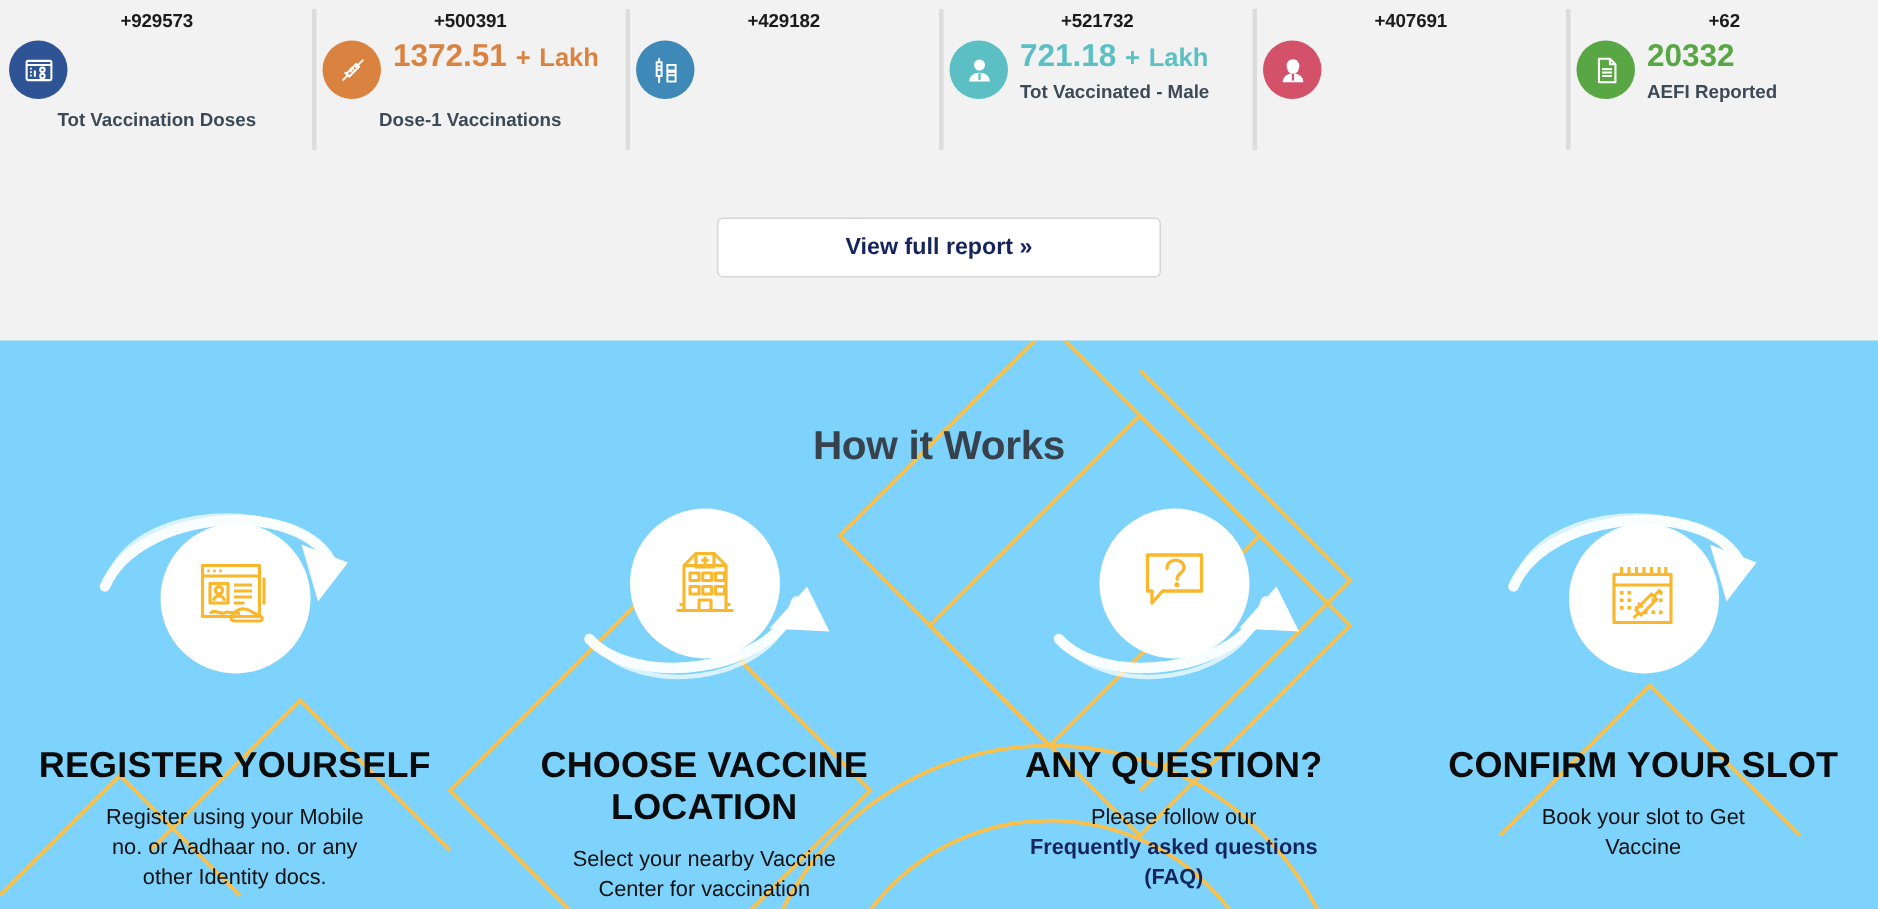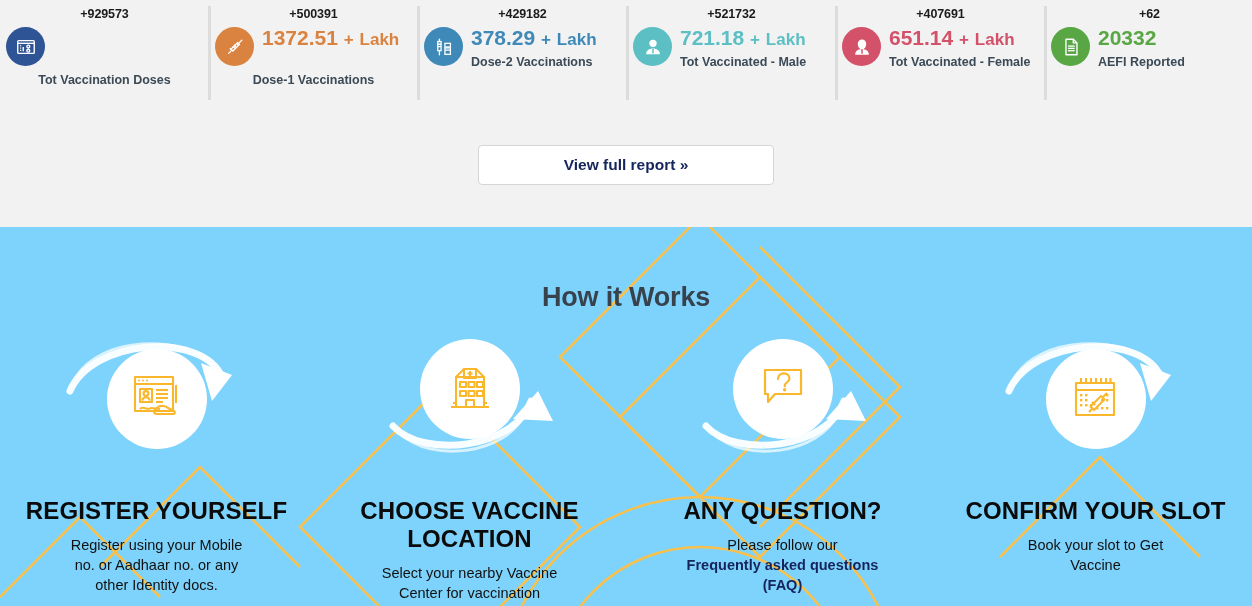--- a/index.html
+++ b/index.html
@@ -222,28 +222,20 @@
           <line x1="7" y1="3.5" x2="7" y2="6"></line>
           <rect x="5.2" y="6" width="3.6" height="10"></rect>
           <line x1="7" y1="16" x2="7" y2="20.5"></line>
           <line x1="5.6" y1="9" x2="8.4" y2="9"></line>
           <line x1="5.6" y1="11.5" x2="8.4" y2="11.5"></line>
           <rect x="13" y="8" width="6" height="4"></rect>
           <rect x="13" y="13" width="6" height="7"></rect>
           <line x1="13.6" y1="15.5" x2="18.4" y2="15.5"></line>
         </svg>
       </div>
-      <div class="stat-text">
-        <div class="stat-value" style="color:#3e89b8">
-          <span>378.29</span>
-          <span class="unit">+</span>
-          <span class="unit">Lakh</span>
-        </div>
-        <div class="stat-label">Dose-2 Vaccinations</div>
-      </div>
     </div>
   </div>
 
   <div class="stat-card">
     <div class="stat-delta">+521732</div>
     <div class="stat-body">
       <div class="stat-icon" style="background:#5bbfc4">
         <svg width="22" height="22" viewBox="0 0 24 24" fill="#ffffff">
           <circle cx="12" cy="8" r="4"></circle>
           <path d="M4.5 20 c0-4 3.4-6.3 7.5-6.3 s7.5 2.3 7.5 6.3 z"></path>
@@ -264,28 +256,20 @@
   <div class="stat-card">
     <div class="stat-delta">+407691</div>
     <div class="stat-body">
       <div class="stat-icon" style="background:#d4516a">
         <svg width="22" height="22" viewBox="0 0 24 24" fill="#ffffff">
           <path d="M7.6 9.5 c0-3 2-5 4.4-5 s4.4 2 4.4 5 c0 3-2 5-4.4 5 s-4.4-2-4.4-5z"></path>
           <path d="M7.3 9.2 c0-3.4 2.1-5.4 4.7-5.4 s4.7 2 4.7 5.4 l-1.3 0.4 c-.2-2-1.2-3.2-3.4-3.2 s-3.2 1.2-3.4 3.2z"></path>
           <path d="M4.5 20.5 c0-4 3.4-6.3 7.5-6.3 s7.5 2.3 7.5 6.3 z"></path>
           <rect x="11.2" y="14.3" width="1.6" height="5" fill="#d4516a"></rect>
         </svg>
-      </div>
-      <div class="stat-text">
-        <div class="stat-value" style="color:#d4516a">
-          <span>651.14</span>
-          <span class="unit">+</span>
-          <span class="unit">Lakh</span>
-        </div>
-        <div class="stat-label">Tot Vaccinated - Female</div>
       </div>
     </div>
   </div>
 
   <div class="stat-card">
     <div class="stat-delta">+62</div>
     <div class="stat-body">
       <div class="stat-icon" style="background:#58a744">
         <svg width="22" height="22" viewBox="0 0 24 24" fill="none" stroke="#ffffff" stroke-width="1.5" stroke-linejoin="round">
           <path d="M6.5 3.5 h8 l4 4 v13 h-12 z"></path>

